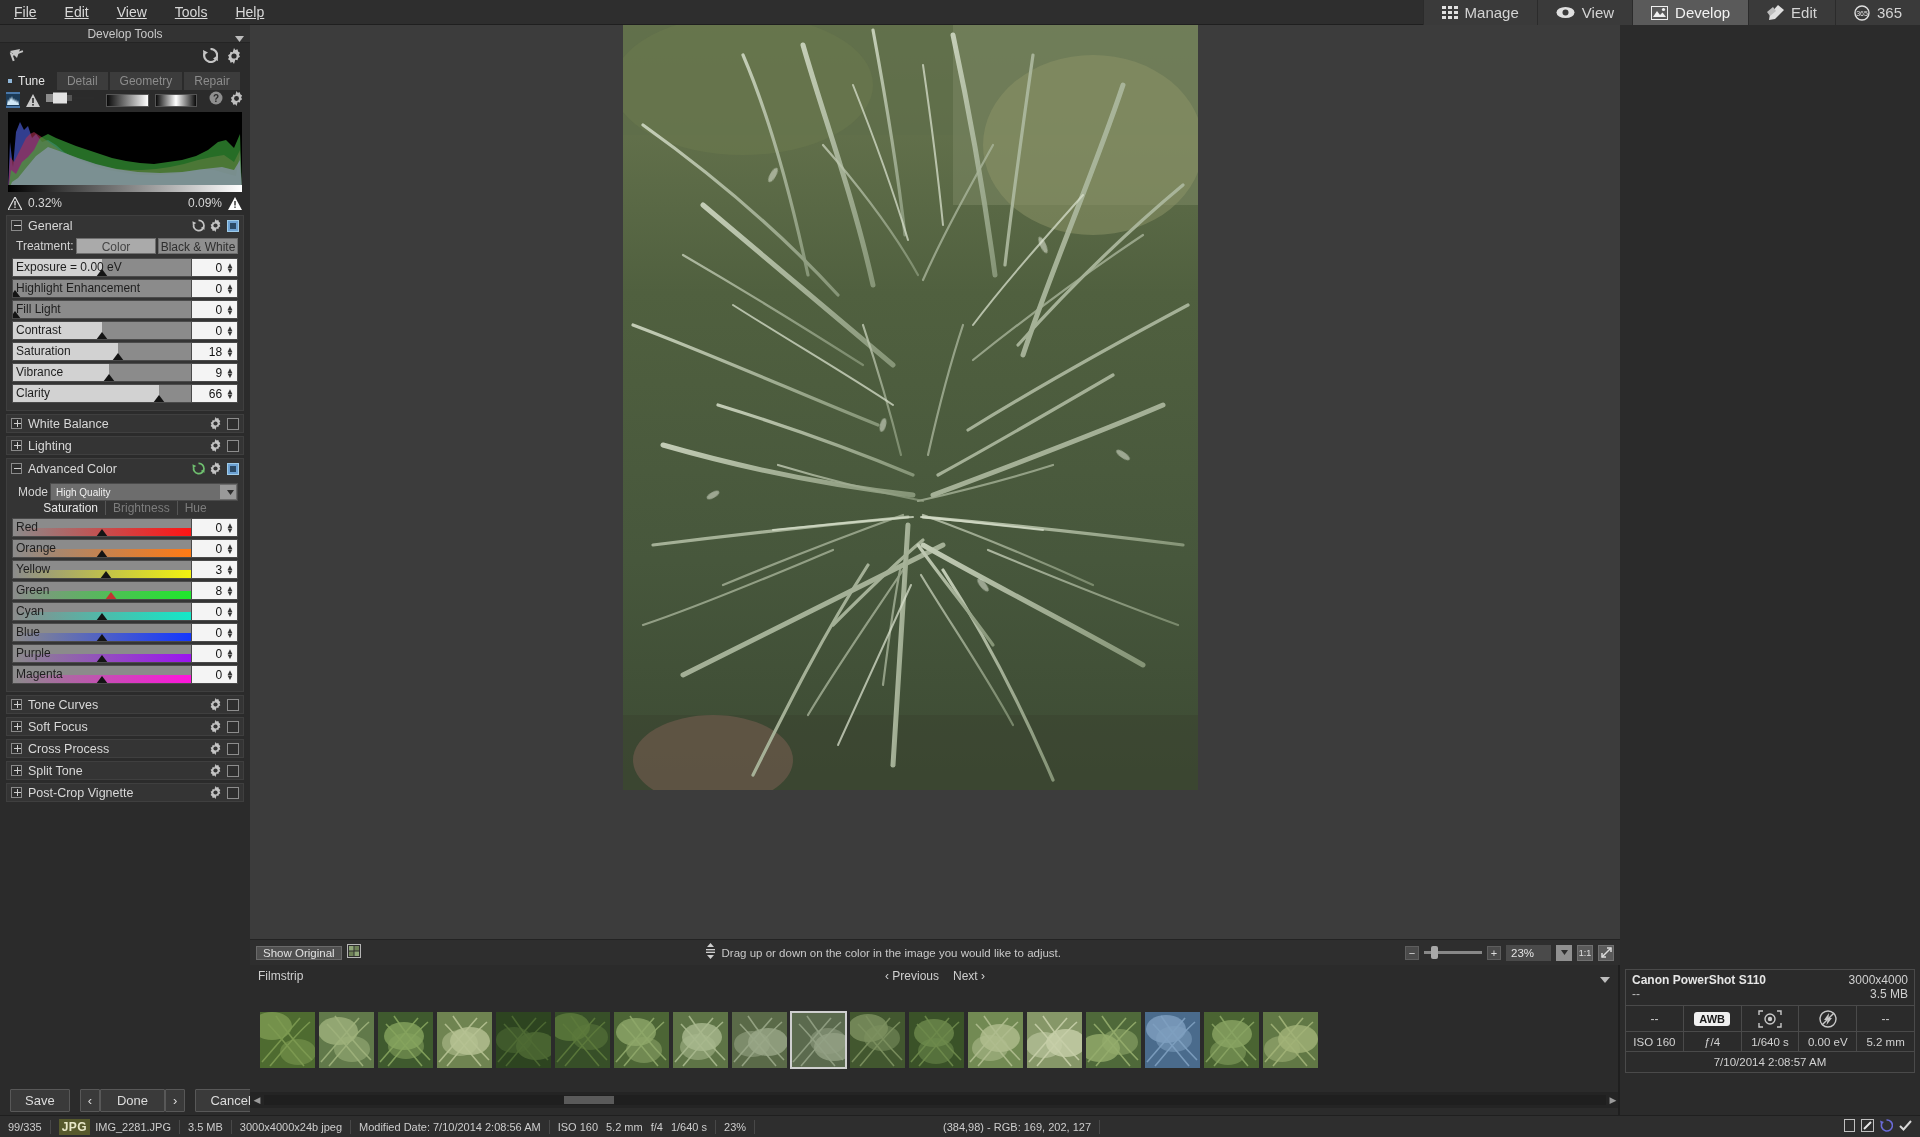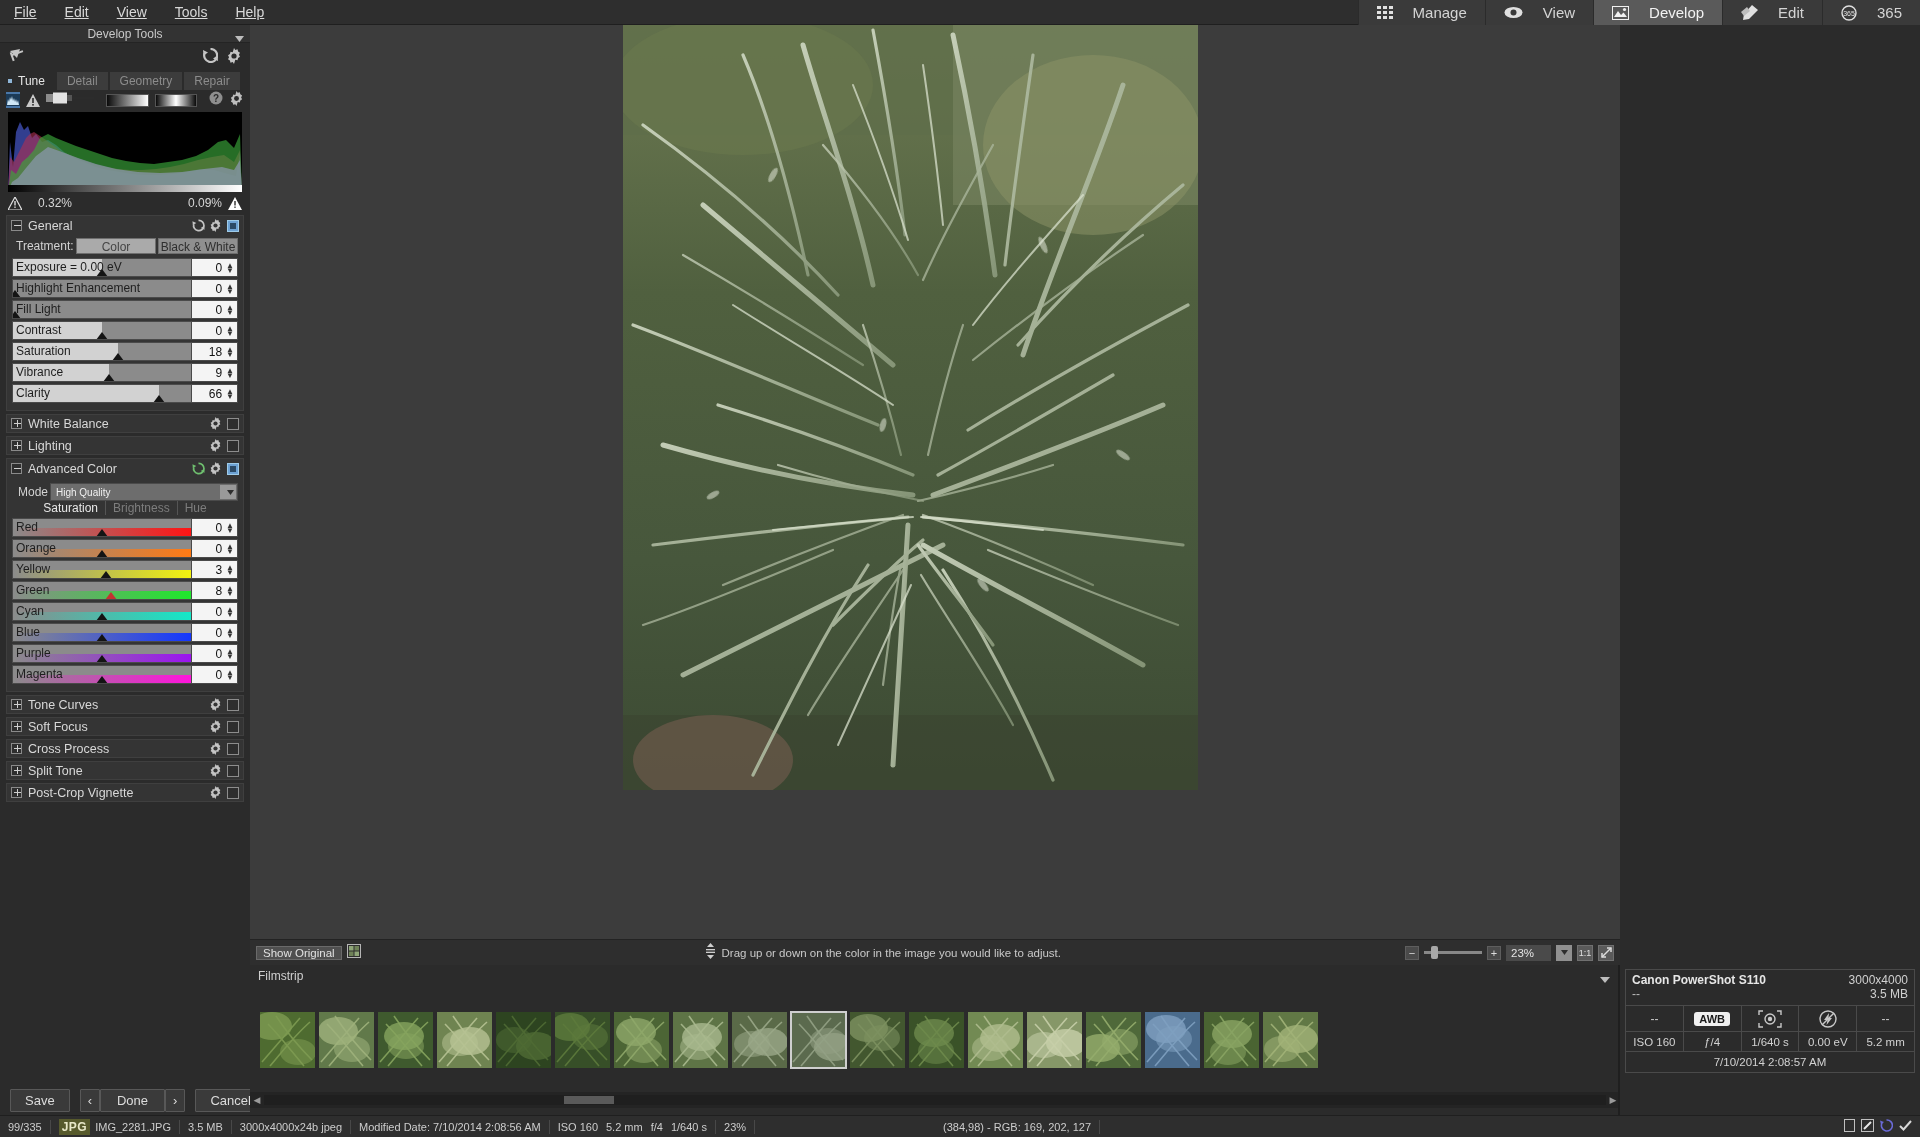--- a/index.html
+++ b/index.html
@@ -19,21 +19,21 @@
     background: #2e2e2e; display: flex; align-items: center;
     border-bottom: 1px solid #1f1f1f;
   }
   .menu-item {
     padding: 0 14px; font-size: 14px; color: #d8d8d8; line-height: 25px;
     cursor: default;
   }
   .menu-item u { text-decoration: underline; }
   .modes { position: absolute; right: 0; top: 0; height: 25px; display: flex; }
   .mode {
-    display: flex; align-items: center; gap: 20px;
+    display: flex; align-items: center; gap: 7px;
     padding: 0 18px; height: 25px; font-size: 15px; color: #d4d4d4;
     background: #3a3a3a; border-left: 1px solid #2b2b2b; cursor: pointer;
   }
   .mode.active { background: #5a5a5a; color: #f2f2f2; }
   .mode svg { display: block; }
 
   
   .leftpanel {
     position: absolute; left: 0; top: 25px; width: 250px; height: 1112px;
     background: #2b2b2b;
@@ -462,21 +462,21 @@
     </div>
 
     <div class="clip-row">
       <span class="warn">
         <svg width="14" height="13" viewBox="0 0 14 13">
             <path d="M7 0 L14 13 L0 13 Z" fill="none" stroke="#e0e0e0" stroke-width="1.2"></path>
             <rect x="6.3" y="4" width="1.4" height="4.5" fill="#e0e0e0"></rect>
             <rect x="6.3" y="9.5" width="1.4" height="1.4" fill="#e0e0e0"></rect>
           </svg>
       </span>
-      <span style="margin-left:16px">0.32%</span>
+      <span style="margin-left:6px">0.32%</span>
       <span class="sp"></span>
       <span>0.09%</span>
       <span class="warn" style="margin-left:6px">
         <svg width="14" height="13" viewBox="0 0 14 13">
             <path d="M7 0 L14 13 L0 13 Z" fill="#ffffff"></path>
             <rect x="6.3" y="4" width="1.4" height="4.5" fill="#2b2b2b"></rect>
             <rect x="6.3" y="9.5" width="1.4" height="1.4" fill="#2b2b2b"></rect>
           </svg>
       </span>
     </div>
@@ -944,20 +944,24 @@
               <path d="M5 10 L1 10 L1 6" fill="none" stroke="#dcdcdc" stroke-width="1.5"></path>
             </svg>
         </span>
       </span>
     </div>
   </div>
 
   <div class="filmstrip">
     <div class="fs-hdr">
       <span>Filmstrip</span>
+      <span class="fs-nav">
+        <span>‹&nbsp;<span>Previous</span></span>
+        <span><span>Next</span>&nbsp;›</span>
+      </span>
       <span class="fcaret">
         <svg width="10" height="6" viewBox="0 0 10 6">
             <path d="M0 0 L10 0 L5 6 Z" fill="#bdbdbd"></path>
           </svg>
       </span>
     </div>
     <div class="fs-thumbs" id="fs-thumbs">
         <div class="thumbcell"><svg width="55" height="56" viewBox="0 0 55 56">
             <rect width="55" height="56" fill="#4e6b30"></rect>
             <ellipse cx="12" cy="14" rx="20" ry="14" fill="#7e9b52" opacity="0.8"></ellipse>

